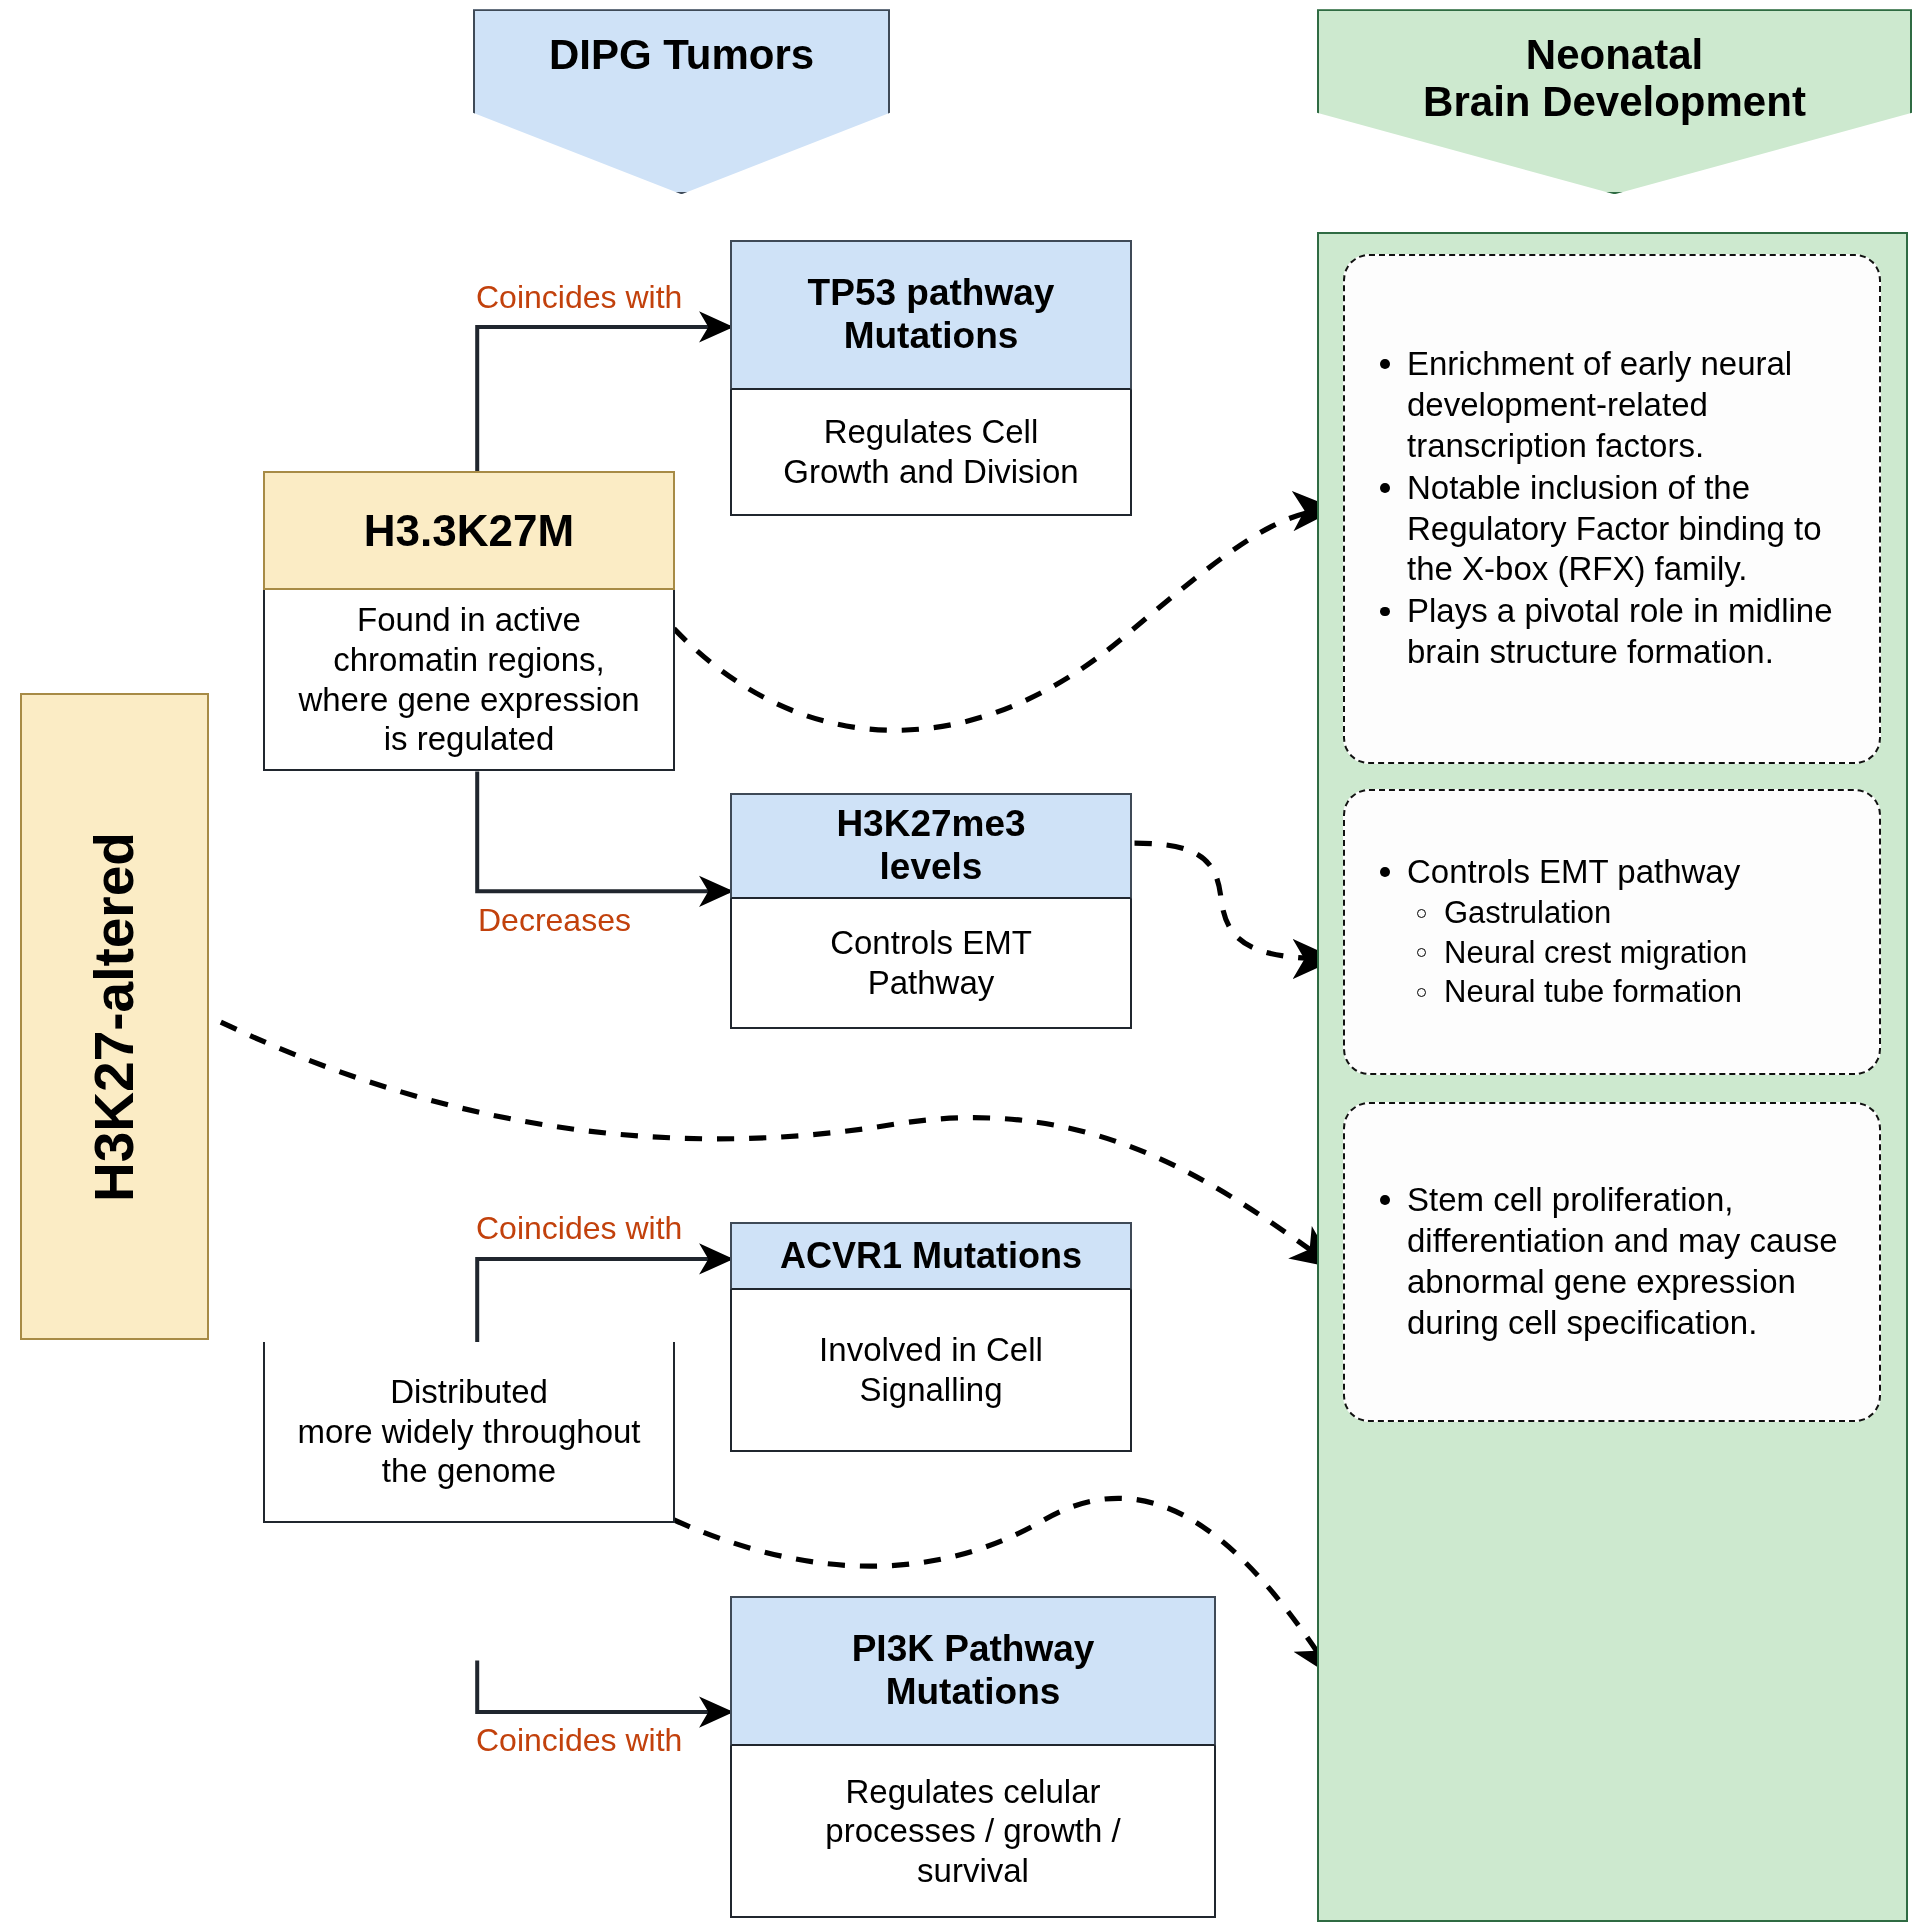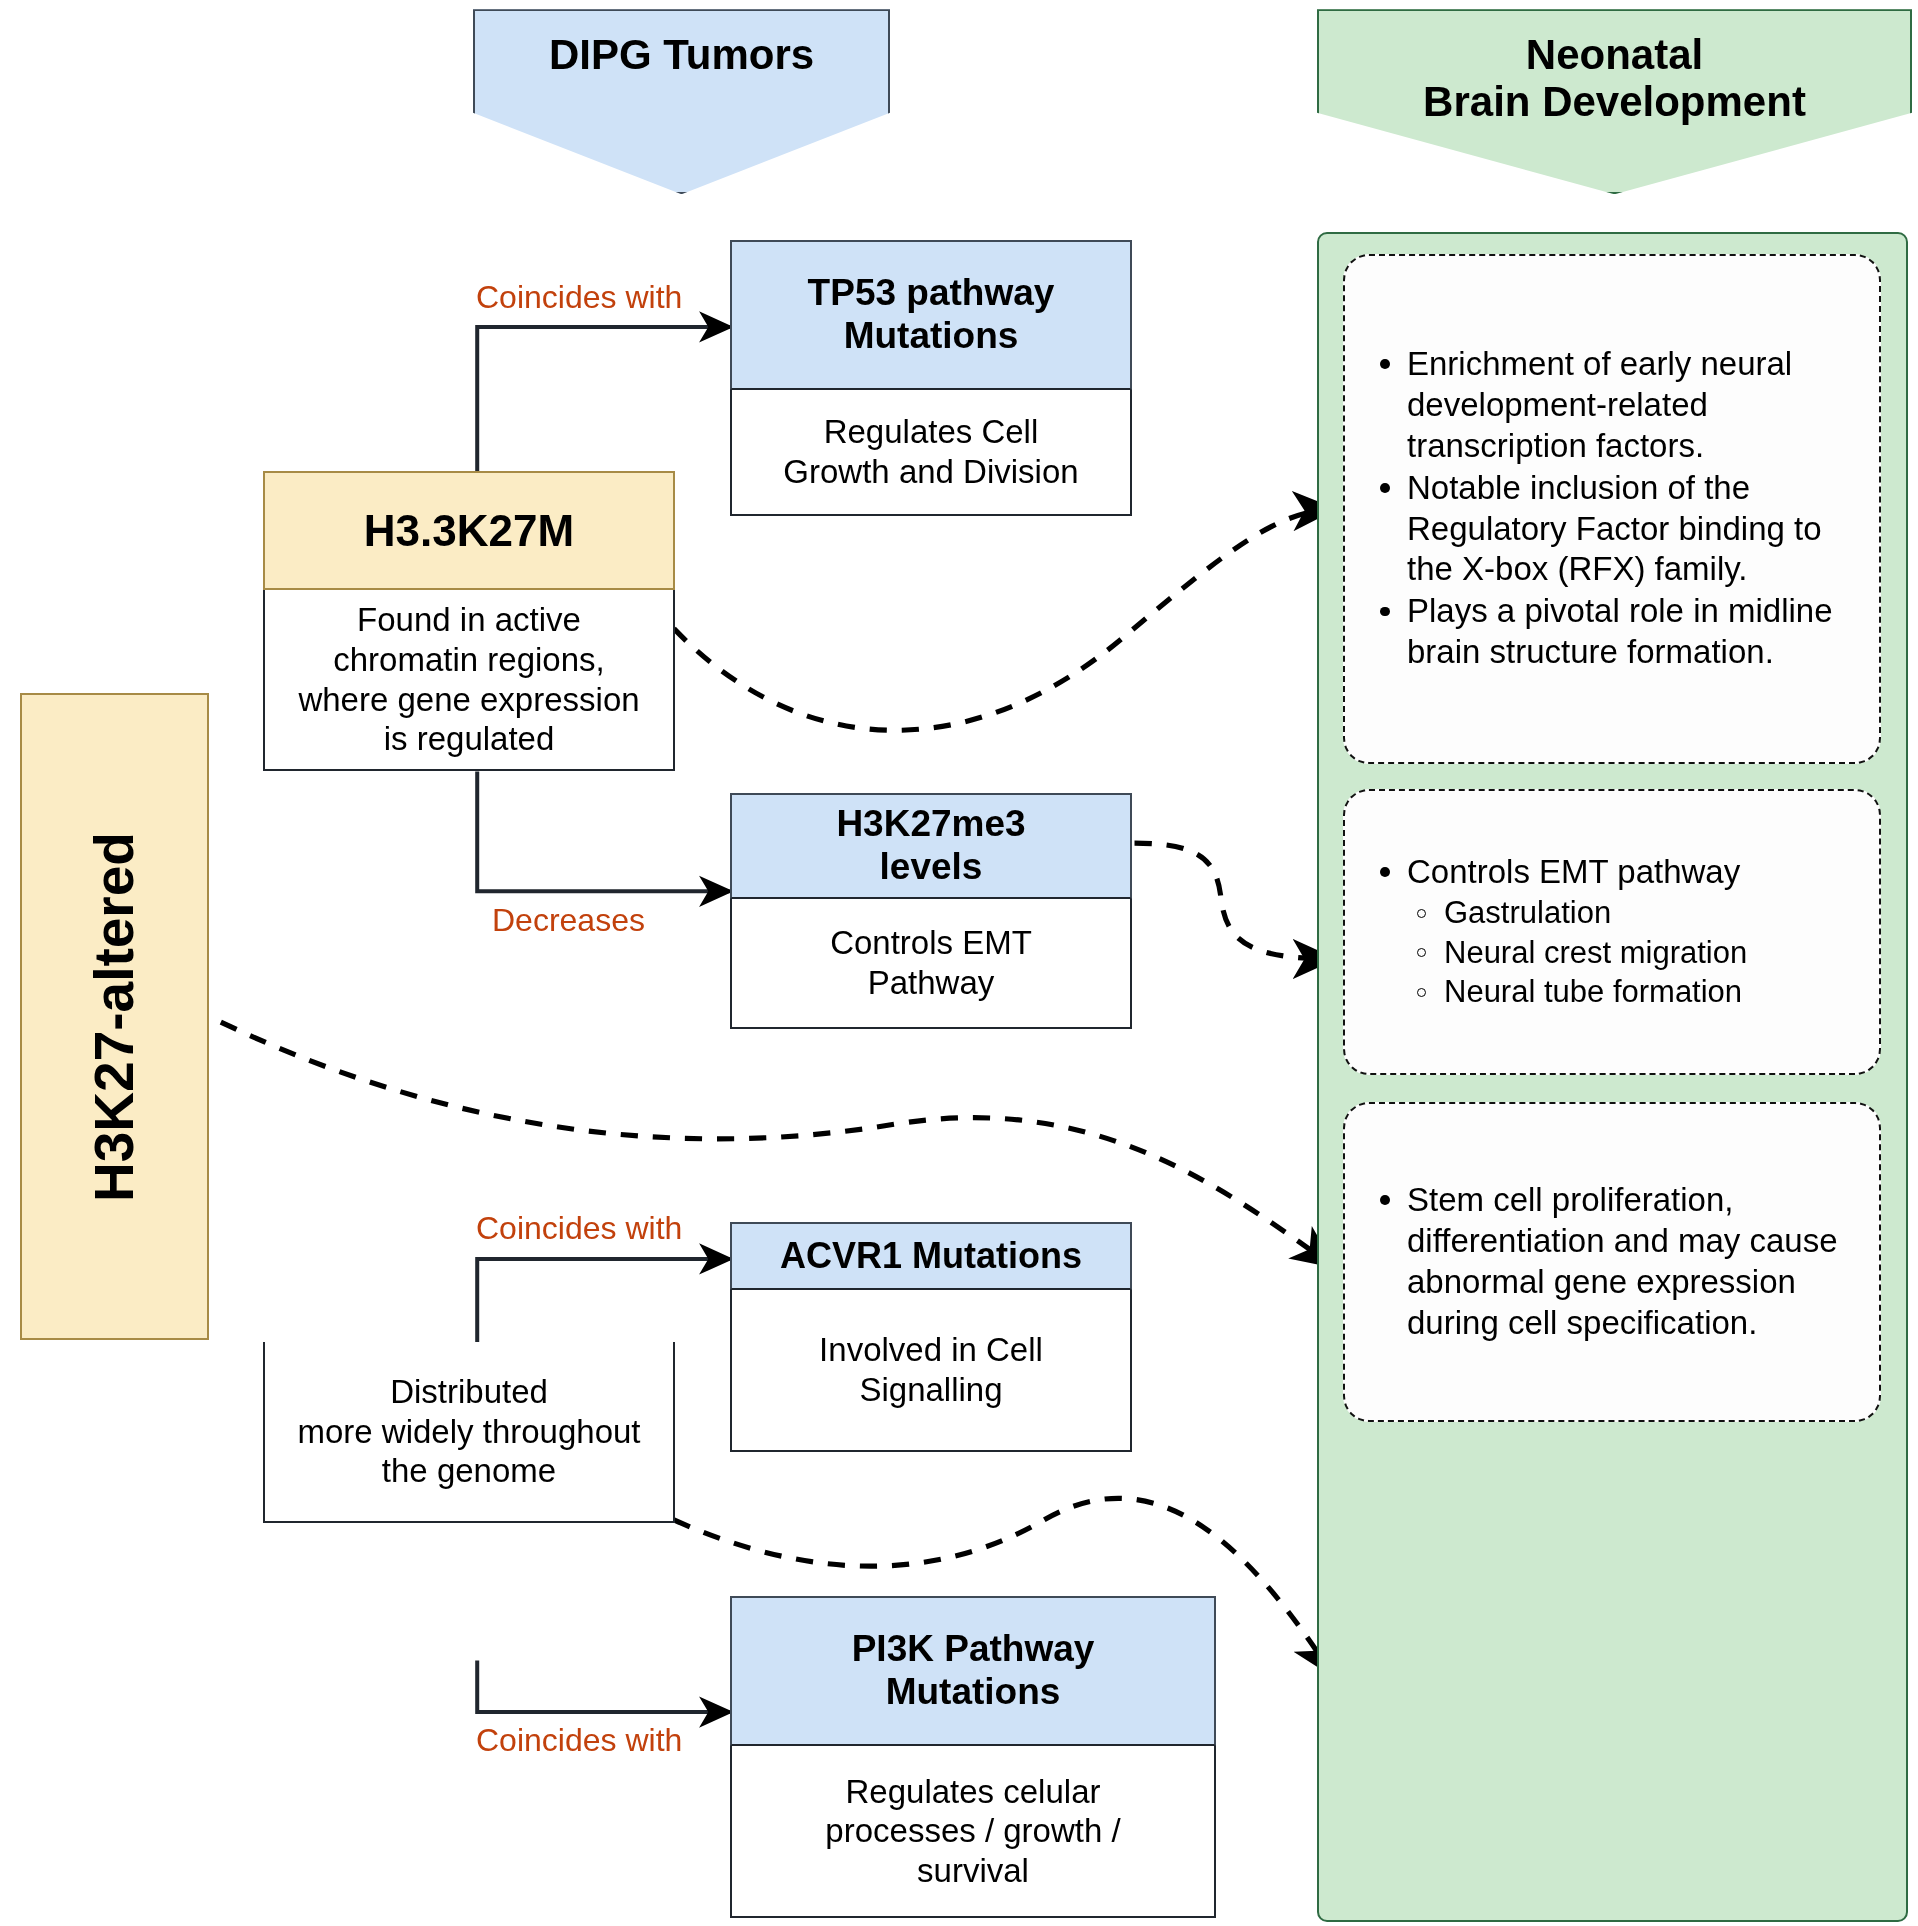--- a/index.html
+++ b/index.html
@@ -123,25 +123,25 @@
 
   <div class="node blue" style="left:730px;top:1596px;width:486px;height:322px;">
     <div class="hd" style="height:150px;font-size:37px;white-space:pre-line;">PI3K Pathway
 Mutations</div>
     <div class="bd" style="height:172px;font-size:33px;white-space:pre-line;">Regulates celular
 processes / growth /
 survival</div>
   </div>
 
   <div class="edgelabel" style="left:476px;top:279px;font-size:32px;">Coincides with</div>
-  <div class="edgelabel" style="left:492px;top:902px;font-size:32px;">Decreases</div>
+  <div class="edgelabel" style="left:478px;top:902px;font-size:32px;">Decreases</div>
   <div class="edgelabel" style="left:476px;top:1210px;font-size:32px;">Coincides with</div>
   <div class="edgelabel" style="left:476px;top:1722px;font-size:32px;">Coincides with</div>
 
-  <div class="gpanel" style="left:1317px;top:232px;width:591px;height:1690px;border-radius:10px;">
+  <div class="gpanel" style="left:1317px;top:232px;width:591px;height:1690px;">
     <div class="card" style="left:24px;top:19.5px;width:538px;height:510px;">
       <ul>
           <li class="l1" style="font-size: 33px;">Enrichment of early neural development-related transcription factors.</li>
           <li class="l1" style="font-size: 33px;">Notable inclusion of the Regulatory Factor binding to the X-box (RFX) family.</li>
           <li class="l1" style="font-size: 33px;">Plays a pivotal role in midline brain structure formation.</li>
         </ul>
     </div>
     <div class="card" style="left:24px;top:555px;width:538px;height:286px;">
       <ul>
           <li class="l1" style="font-size: 33px;">Controls EMT pathway</li>

